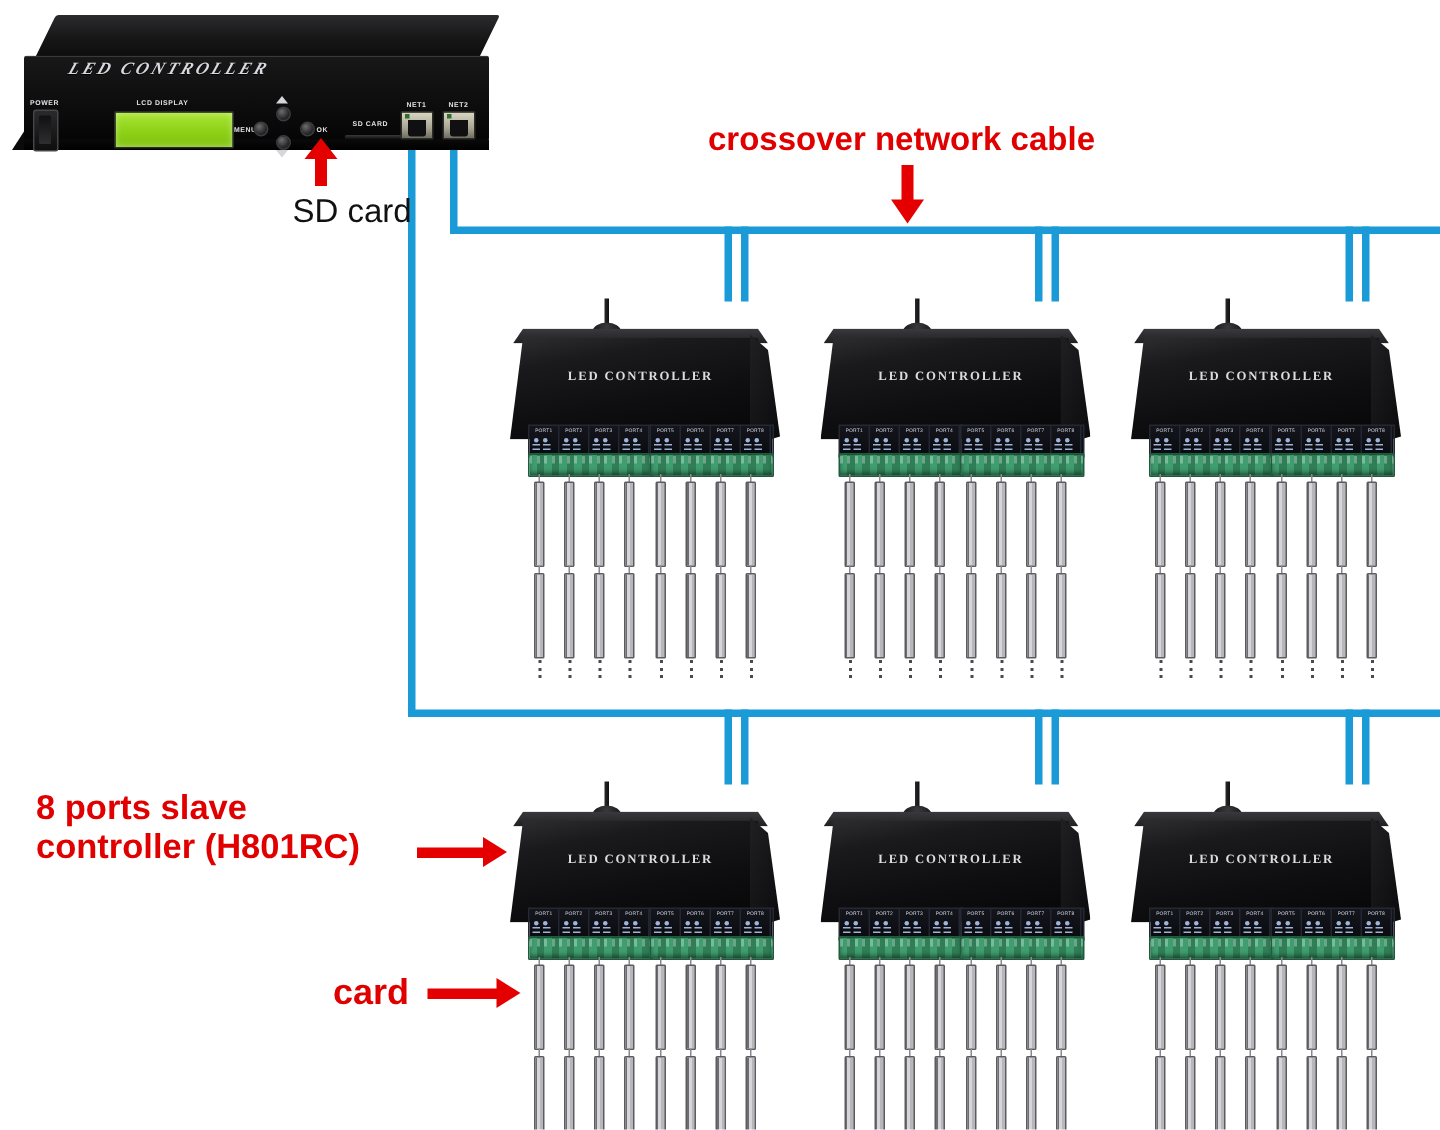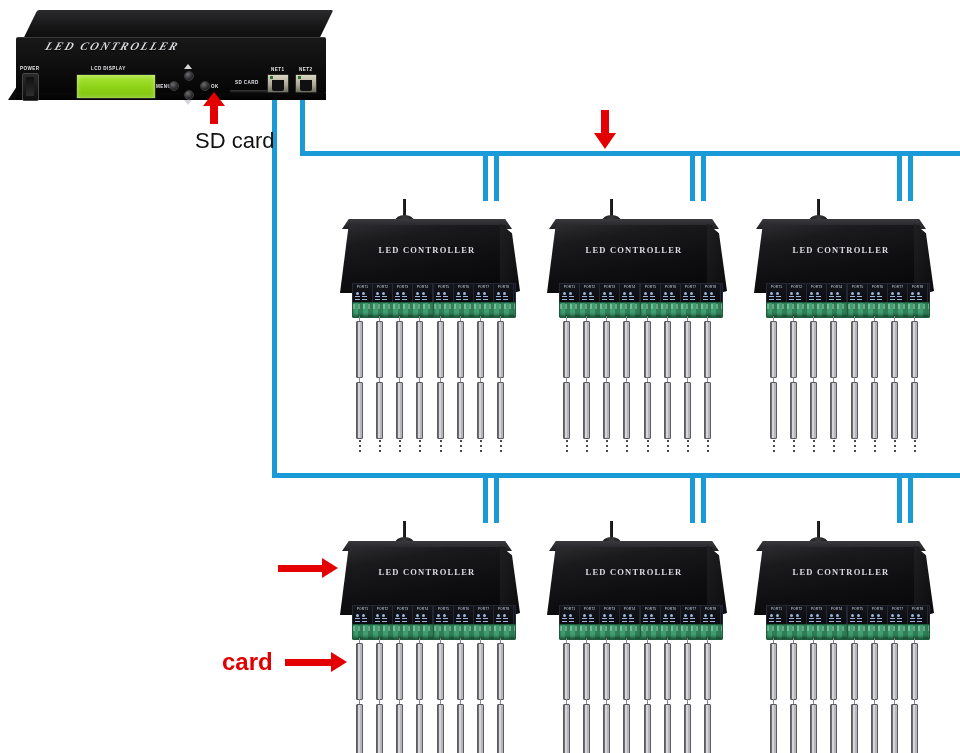--- a/index.html
+++ b/index.html
@@ -166,23 +166,26 @@
     <div class="m-lbl" style="left:263px;top:57px;">NET1</div>
     <div class="rj45" style="left:259px;top:64px;"></div>
     <div class="m-lbl" style="left:291px;top:57px;">NET2</div>
     <div class="rj45" style="left:287px;top:64px;"></div>
   </div>
 
   <div class="ar-v" style="left:210px;top:104px;height:20px;"></div>
   <div class="ar-vhead" style="left:203px;top:92px;border-bottom:14px solid #e40000;"></div>
   <div class="note-dark" style="left:195px;top:128px;font-size:22px;">SD card</div>
 
+  <div class="note" style="left:472px;top:80px;font-size:22px;">crossover network cable</div>
   <div class="ar-v" style="left:601px;top:110px;height:26px;"></div>
   <div class="ar-vhead" style="left:594px;top:133px;border-top:16px solid #e40000;"></div>
 
+  <div class="note" style="left:24px;top:525px;font-size:23px;">8 ports slave
+controller (H801RC)</div>
   <div class="ar-h" style="left:278px;top:565px;width:46px;"></div>
   <div class="ar-hhead" style="left:322px;top:558px;"></div>
 
   <div class="note" style="left:222px;top:648px;font-size:24px;">card</div>
   <div class="ar-h" style="left:285px;top:659px;width:48px;"></div>
   <div class="ar-hhead" style="left:331px;top:652px;"></div>
 
 <div class="slave" style="left: 340px; top: 195px;">
       <div class="antenna"></div>
       <div class="ant-base"></div>

